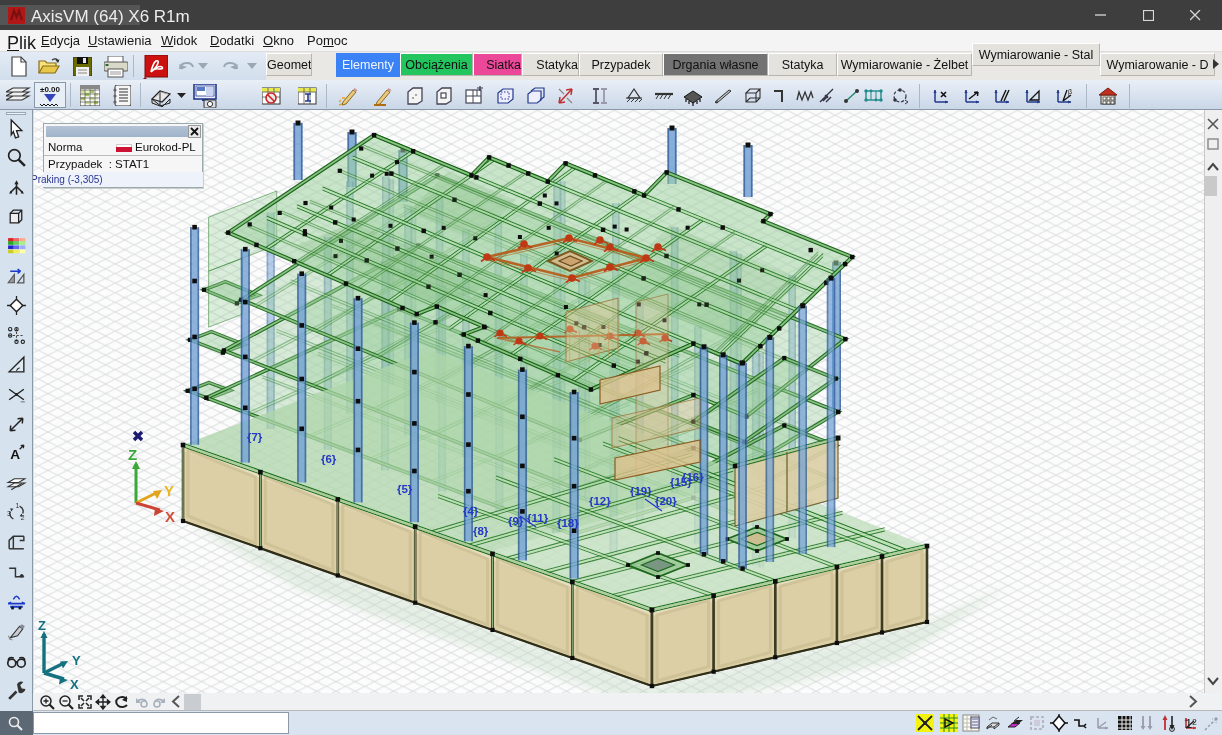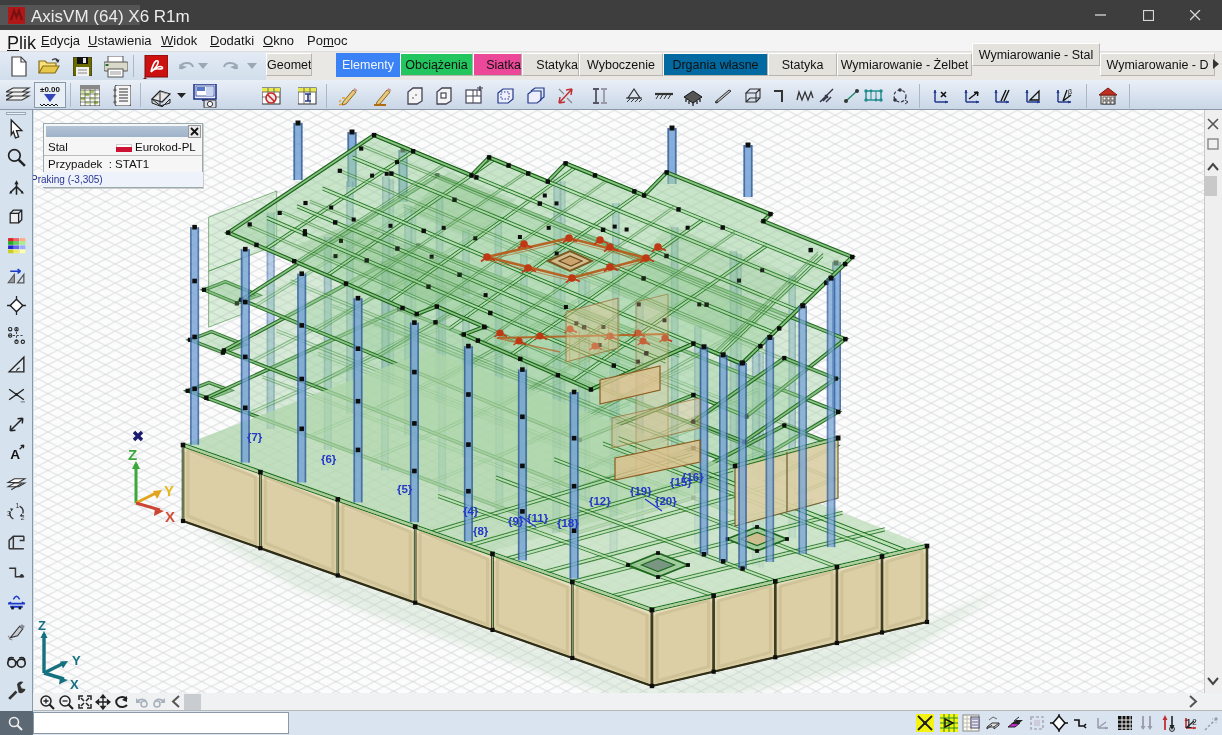--- a/index.html
+++ b/index.html
@@ -853,21 +853,21 @@
       <line x1="44" y1="673" x2="64" y2="679" stroke="#15717f" stroke-width="3.4"></line>
       <path d="M68 680 l-8 -2.5 -1 7 z" fill="#15717f"></path>
       <text x="70" y="689" font-size="13" font-weight="bold" fill="#15717f" font-family="Liberation Sans, sans-serif">X</text>
     </svg>
     <div style="position:absolute;left:43px;top:123px;width:160px;height:65px;background:#f6f6f6;border:1px solid #9aa;box-shadow:1px 1px 0 #ccc"></div>
     <div style="position:absolute;left:46px;top:126px;width:142px;height:11px;background:linear-gradient(#b4c4d6,#9fb2c8)"></div>
     <div style="position:absolute;left:188px;top:125px;width:13px;height:13px;background:#e8e8e8;border:1px solid #999"></div>
     <svg style="position:absolute;left:190px;top:127px" width="9" height="9" viewBox="0 0 9 9">
       <path d="M1 1 L8 8 M8 1 L1 8" stroke="#111" stroke-width="1.8"></path>
     </svg>
-    <div style="position:absolute;left:48px;top:141px;font-size:11.5px;color:#111">Stal</div>
+    <div style="position:absolute;left:48px;top:141px;font-size:11.5px;color:#111">Norma</div>
     <div style="position:absolute;left:116px;top:144px;width:16px;height:4px;background:#fff;border:0.5px solid #ccc"></div>
     <div style="position:absolute;left:116px;top:147px;width:16px;height:5px;background:#cc1133"></div>
     <div style="position:absolute;left:135px;top:141px;font-size:11.5px;color:#111">Eurokod-PL</div>
     <div style="position:absolute;left:44px;top:155px;width:158px;height:1px;background:#bbb"></div>
     <div style="position:absolute;left:48px;top:158px;font-size:11.5px;color:#111">Przypadek&nbsp; : STAT1</div>
     <div style="position:absolute;left:44px;top:172px;width:158px;height:1px;background:#bbb"></div>
     <div style="position:absolute;left:43px;top:172px;width:160px;height:15px;background:#eef2fa"></div>
     <div style="position:absolute;left:31px;top:174px;width:160px;text-align:left;font-size:10px;color:#283593">Praking (-3,305)</div>
     <div style="position:absolute;left:0;top:0;width:1222px;height:30px;background:#3e3e3e"></div>
     <div style="position:absolute;left:0;top:5px;width:140px;height:20px;background:#555"></div>
@@ -939,22 +939,22 @@
     </svg>
     <svg style="position:absolute;left:247px;top:63px" width="11" height="7" viewBox="0 0 11 7">
       <path d="M0 0 h10 l-5 6 z" fill="#9aa7b4"></path>
     </svg>
     <div style="position:absolute;left:266px;top:52px;width:956px;height:28px;background:#e9e8e5"></div>
     <div style="position:absolute;left:266px;top:53px;width:46px;height:23px;background:#e4e2dd;border:1px solid #b8b5ae;border-left:1px solid #fff;border-top:1px solid #fff;box-sizing:border-box;color:#111;font-size:12.5px;text-align:center;line-height:22px;white-space:nowrap;overflow:hidden">Geometria</div>
     <div style="position:absolute;left:336px;top:53px;width:64px;height:24px;background:#3b82f6;color:#f0f5fa;font-size:12.5px;text-align:center;line-height:24px">Elementy</div>
     <div style="position:absolute;left:400px;top:53px;width:73px;height:23px;background:#22c55e;border:1px solid #b8b5ae;border-left:1px solid #fff;border-top:1px solid #fff;box-sizing:border-box;color:#111;font-size:12.5px;text-align:center;line-height:22px;white-space:nowrap;overflow:hidden">Obciążenia</div>
     <div style="position:absolute;left:473px;top:53px;width:49px;height:23px;background:#ec4899;border:1px solid #b8b5ae;border-left:1px solid #fff;border-top:1px solid #fff;box-sizing:border-box;color:#111;font-size:12.5px;text-align:right;line-height:22px;white-space:nowrap;overflow:hidden">Siatka</div>
     <div style="position:absolute;left:522px;top:53px;width:57px;height:23px;background:#e4e2dd;border:1px solid #b8b5ae;border-left:1px solid #fff;border-top:1px solid #fff;box-sizing:border-box;color:#111;font-size:12.5px;text-align:right;line-height:22px;white-space:nowrap;overflow:hidden">Statyka</div>
-    <div style="position:absolute;left:579px;top:53px;width:84px;height:23px;background:#e4e2dd;border:1px solid #b8b5ae;border-left:1px solid #fff;border-top:1px solid #fff;box-sizing:border-box;color:#111;font-size:12.5px;text-align:center;line-height:22px;white-space:nowrap;overflow:hidden">Wyboczenie</div>
-    <div style="position:absolute;left:663px;top:53px;width:105px;height:23px;background:#0369a1;border:1px solid #b8b5ae;border-left:1px solid #fff;border-top:1px solid #fff;box-sizing:border-box;color:#111;font-size:12.5px;text-align:center;line-height:22px;white-space:nowrap;overflow:hidden">Drgania własne</div>
+    <div style="position:absolute;left:579px;top:53px;width:84px;height:23px;background:#e4e2dd;border:1px solid #b8b5ae;border-left:1px solid #fff;border-top:1px solid #fff;box-sizing:border-box;color:#111;font-size:12.5px;text-align:center;line-height:22px;white-space:nowrap;overflow:hidden">Przypadek</div>
+    <div style="position:absolute;left:663px;top:53px;width:105px;height:23px;background:#737373;border:1px solid #b8b5ae;border-left:1px solid #fff;border-top:1px solid #fff;box-sizing:border-box;color:#111;font-size:12.5px;text-align:center;line-height:22px;white-space:nowrap;overflow:hidden">Drgania własne</div>
     <div style="position:absolute;left:768px;top:53px;width:69px;height:23px;background:#e4e2dd;border:1px solid #b8b5ae;border-left:1px solid #fff;border-top:1px solid #fff;box-sizing:border-box;color:#111;font-size:12.5px;text-align:center;line-height:22px;white-space:nowrap;overflow:hidden">Statyka</div>
     <div style="position:absolute;left:837px;top:53px;width:135px;height:23px;background:#e4e2dd;border:1px solid #b8b5ae;border-left:1px solid #fff;border-top:1px solid #fff;box-sizing:border-box;color:#111;font-size:12.5px;text-align:center;line-height:22px;white-space:nowrap;overflow:hidden">Wymiarowanie - Żelbet</div>
     <div style="position:absolute;left:972px;top:43px;width:128px;height:23px;background:#e4e2dd;border:1px solid #b8b5ae;border-left:1px solid #fff;border-top:1px solid #fff;box-sizing:border-box;color:#111;font-size:12.5px;text-align:center;line-height:22px;white-space:nowrap;overflow:hidden">Wymiarowanie - Stal</div>
     <div style="position:absolute;left:1100px;top:53px;width:115px;height:23px;background:#e4e2dd;border:1px solid #b8b5ae;border-left:1px solid #fff;border-top:1px solid #fff;box-sizing:border-box;color:#111;font-size:12.5px;text-align:center;line-height:22px;white-space:nowrap;overflow:hidden">Wymiarowanie - D</div>
     <svg style="position:absolute;left:1212px;top:58px" width="8" height="12" viewBox="0 0 8 12">
       <path d="M1 1 l6 5 l-6 5 z" fill="#333"></path>
     </svg>
     <div style="position:absolute;left:0;top:80px;width:1222px;height:30px;background:linear-gradient(#e9eff7,#c9d6e7)"></div>
     <div style="position:absolute;left:0;top:109px;width:1222px;height:1px;background:#8a98a8"></div>
     <svg style="position:absolute;left:6px;top:86px" width="25" height="20" viewBox="0 0 25 20">

